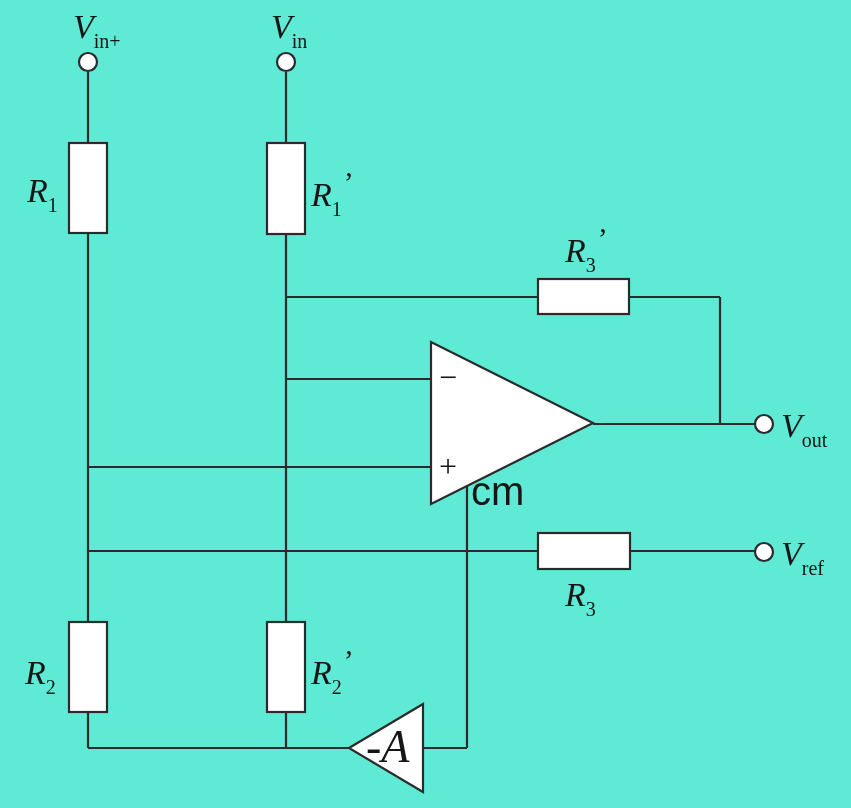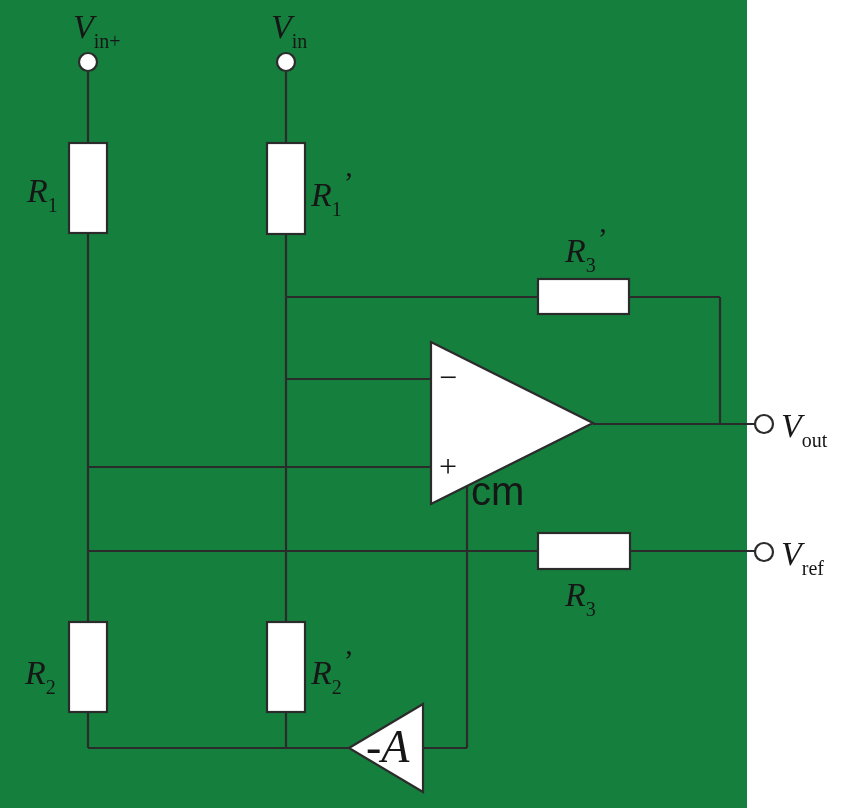--- a/index.html
+++ b/index.html
@@ -5,23 +5,23 @@
   html, body {
     margin: 0;
     padding: 0;
     background: #ffffff;
     width: 851px;
     height: 808px;
     overflow: hidden;
   }
   .stage {
     position: relative;
-    width: 747px;
+    width: 851px;
     height: 808px;
-    background: #15803d;
+    background: #5eead4;
     font-family: "Liberation Serif", serif;
   }
   svg { display: block; }
   .wire {
     stroke: #2b2b2b;
     stroke-width: 2.2;
     fill: none;
     stroke-linecap: butt;
   }
   .body {

